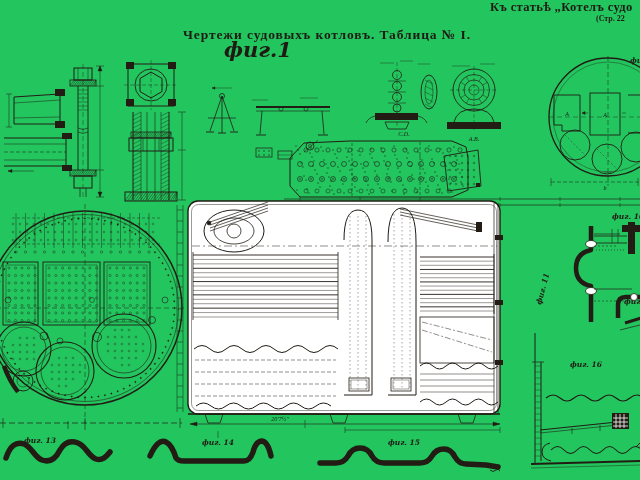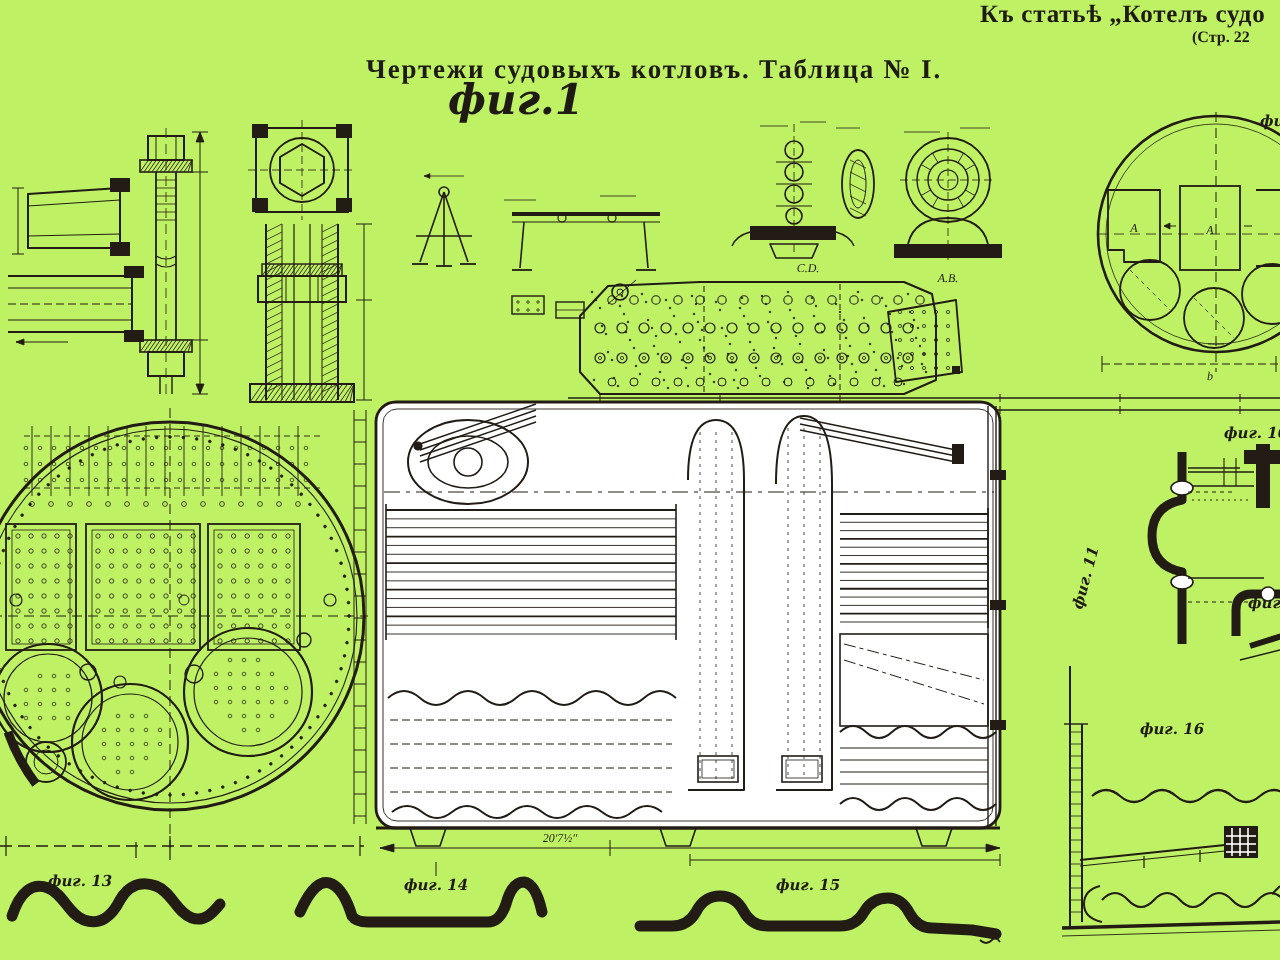--- a/index.html
+++ b/index.html
@@ -1,16 +1,16 @@
 <!DOCTYPE html>
 <html><head>
 <meta charset="utf-8">
 <style>
   html,body{margin:0;padding:0;background:#888;}
-  .page{width:640px;height:480px;background:#bef264;position:relative;overflow:hidden;margin:0 auto;}
+  .page{width:640px;height:480px;background:#22c55e;position:relative;overflow:hidden;margin:0 auto;}
   svg{display:block}
   text{fill:#1f1a13}
   .t-hdr{font:bold 12.5px "Liberation Serif",serif;letter-spacing:.4px}
   .t-pg{font:bold 8px "Liberation Serif",serif}
   .t-title{font:bold 13.5px "Liberation Serif",serif;letter-spacing:.9px}
   .t-fig1{font:italic bold 21px "DejaVu Serif",serif}
   .t-fig{font:italic bold 7.5px "DejaVu Serif",serif}
   .t-ann{font:italic 6px "Liberation Serif",serif}
   .t-dim{font:italic 6px "Liberation Serif",serif}
 </style>

